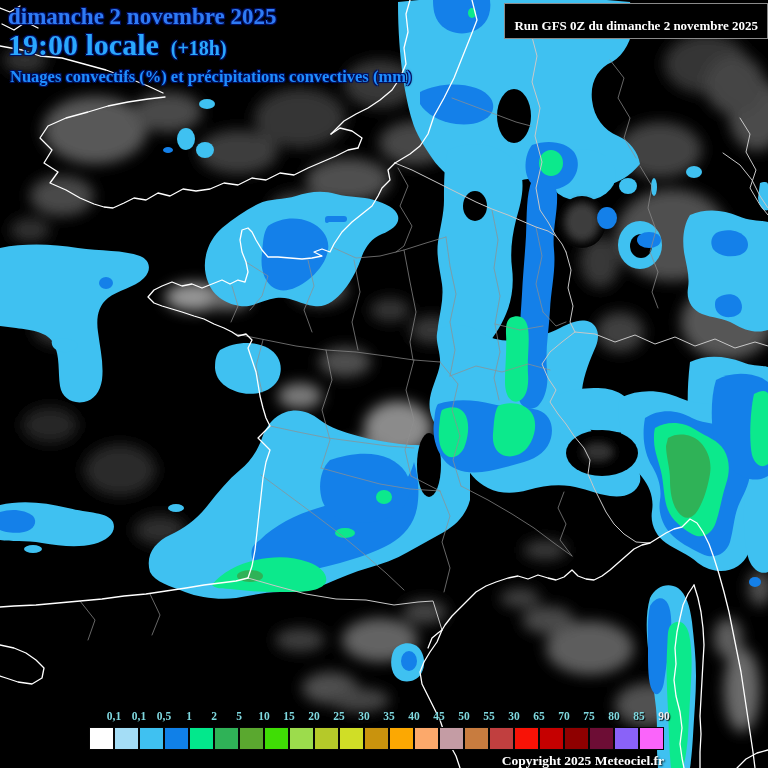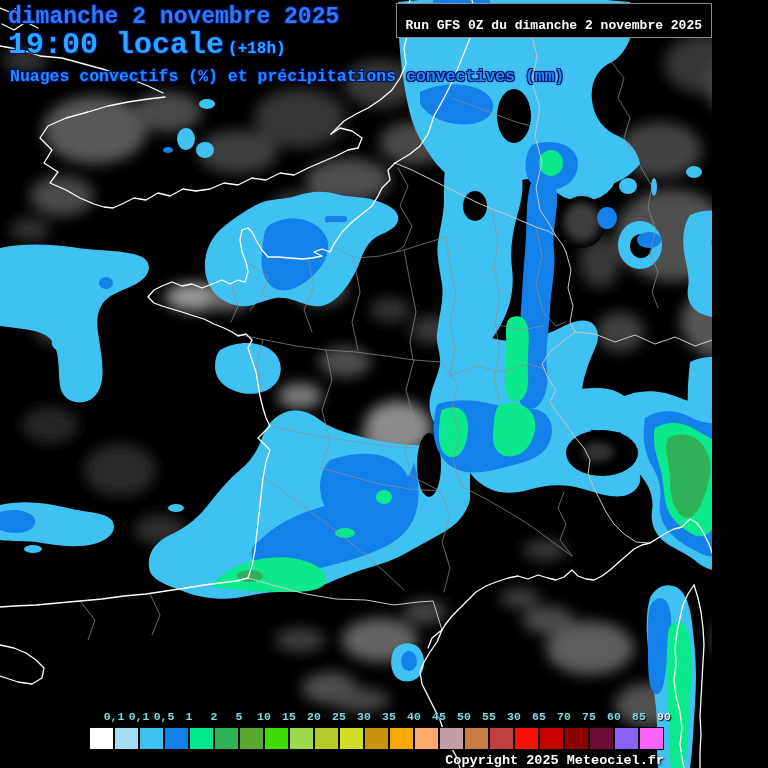--- a/index.html
+++ b/index.html
@@ -1,24 +1,24 @@
 <!DOCTYPE html>
 <html><head>
 <meta charset="utf-8">
 <style>
   html,body{margin:0;padding:0;background:#000;}
-  .stage{position:relative;width:712px;height:768px;overflow:hidden;background:#000;
-         font-family:Liberation Mono, monospace;}
+  .stage{position:relative;width:768px;height:768px;overflow:hidden;background:#000;
+         font-family:Liberation Serif, serif;}
   .stage svg{position:absolute;left:0;top:0;}
   .overlay{position:absolute;z-index:5;}
   .hdr-date{left:8px;top:4px;font-size:23px;font-weight:bold;color:#2e7bf5;
     text-shadow:0 0 3px #001060,1px 1px 0 #001060,-1px -1px 0 #001060,1px -1px 0 #001060,-1px 1px 0 #001060;}
   .hdr-time{left:8px;top:28px;font-size:30px;font-weight:bold;color:#2aa7fe;
     text-shadow:0 0 3px #001060,1px 1px 0 #001060,-1px -1px 0 #001060,1px -1px 0 #001060,-1px 1px 0 #001060;}
-  .hdr-offset{font-size:16px;margin-left:4px;}
+  .hdr-offset{font-size:20px;margin-left:12px;}
   .hdr-sub{left:10px;top:67px;font-size:16.5px;font-weight:bold;color:#1e8efe;
     text-shadow:0 0 3px #001060,1px 1px 0 #001060,-1px -1px 0 #001060,1px -1px 0 #001060,-1px 1px 0 #001060;}
   .run-box{top:3px;right:0;background:#000;border:1px solid #8a8a8a;color:#fff;
     font-size:13px;font-weight:bold;padding:14px 9px 4px 9px;white-space:nowrap;}
   .legend{left:89px;top:710px;width:577px;height:58px;}
   .legend-labels{position:absolute;left:0;top:0;width:100%;height:16px;}
   .legend-label{position:absolute;top:0;transform:translateX(-50%);font-size:11.5px;
     font-weight:bold;text-shadow:1px 1px 1px #000;}
   .legend-label:last-child{color:#eeeeee !important;}
   .legend-cells{position:absolute;left:0;top:17px;display:flex;}
@@ -282,21 +282,21 @@
         <span class="legend-label" style="left: 275px; color: rgb(127, 216, 223);">30</span>
         <span class="legend-label" style="left: 300px; color: rgb(127, 216, 223);">35</span>
         <span class="legend-label" style="left: 325px; color: rgb(127, 216, 223);">40</span>
         <span class="legend-label" style="left: 350px; color: rgb(127, 216, 223);">45</span>
         <span class="legend-label" style="left: 375px; color: rgb(127, 216, 223);">50</span>
         <span class="legend-label" style="left: 400px; color: rgb(127, 216, 223);">55</span>
         <span class="legend-label" style="left: 425px; color: rgb(127, 216, 223);">30</span>
         <span class="legend-label" style="left: 450px; color: rgb(127, 216, 223);">65</span>
         <span class="legend-label" style="left: 475px; color: rgb(127, 216, 223);">70</span>
         <span class="legend-label" style="left: 500px; color: rgb(127, 216, 223);">75</span>
-        <span class="legend-label" style="left: 525px; color: rgb(127, 216, 223);">60</span>
+        <span class="legend-label" style="left: 525px; color: rgb(127, 216, 223);">80</span>
         <span class="legend-label" style="left: 550px; color: rgb(127, 216, 223);">85</span>
         <span class="legend-label" style="left: 575px; color: rgb(127, 216, 223);">90</span>
       </div>
     <div class="legend-cells">
         <div class="legend-cell" style="background: rgb(255, 255, 255);"></div>
         <div class="legend-cell" style="background: rgb(164, 221, 246);"></div>
         <div class="legend-cell" style="background: rgb(63, 193, 241);"></div>
         <div class="legend-cell" style="background: rgb(16, 128, 232);"></div>
         <div class="legend-cell" style="background: rgb(2, 232, 140);"></div>
         <div class="legend-cell" style="background: rgb(47, 178, 87);"></div>

